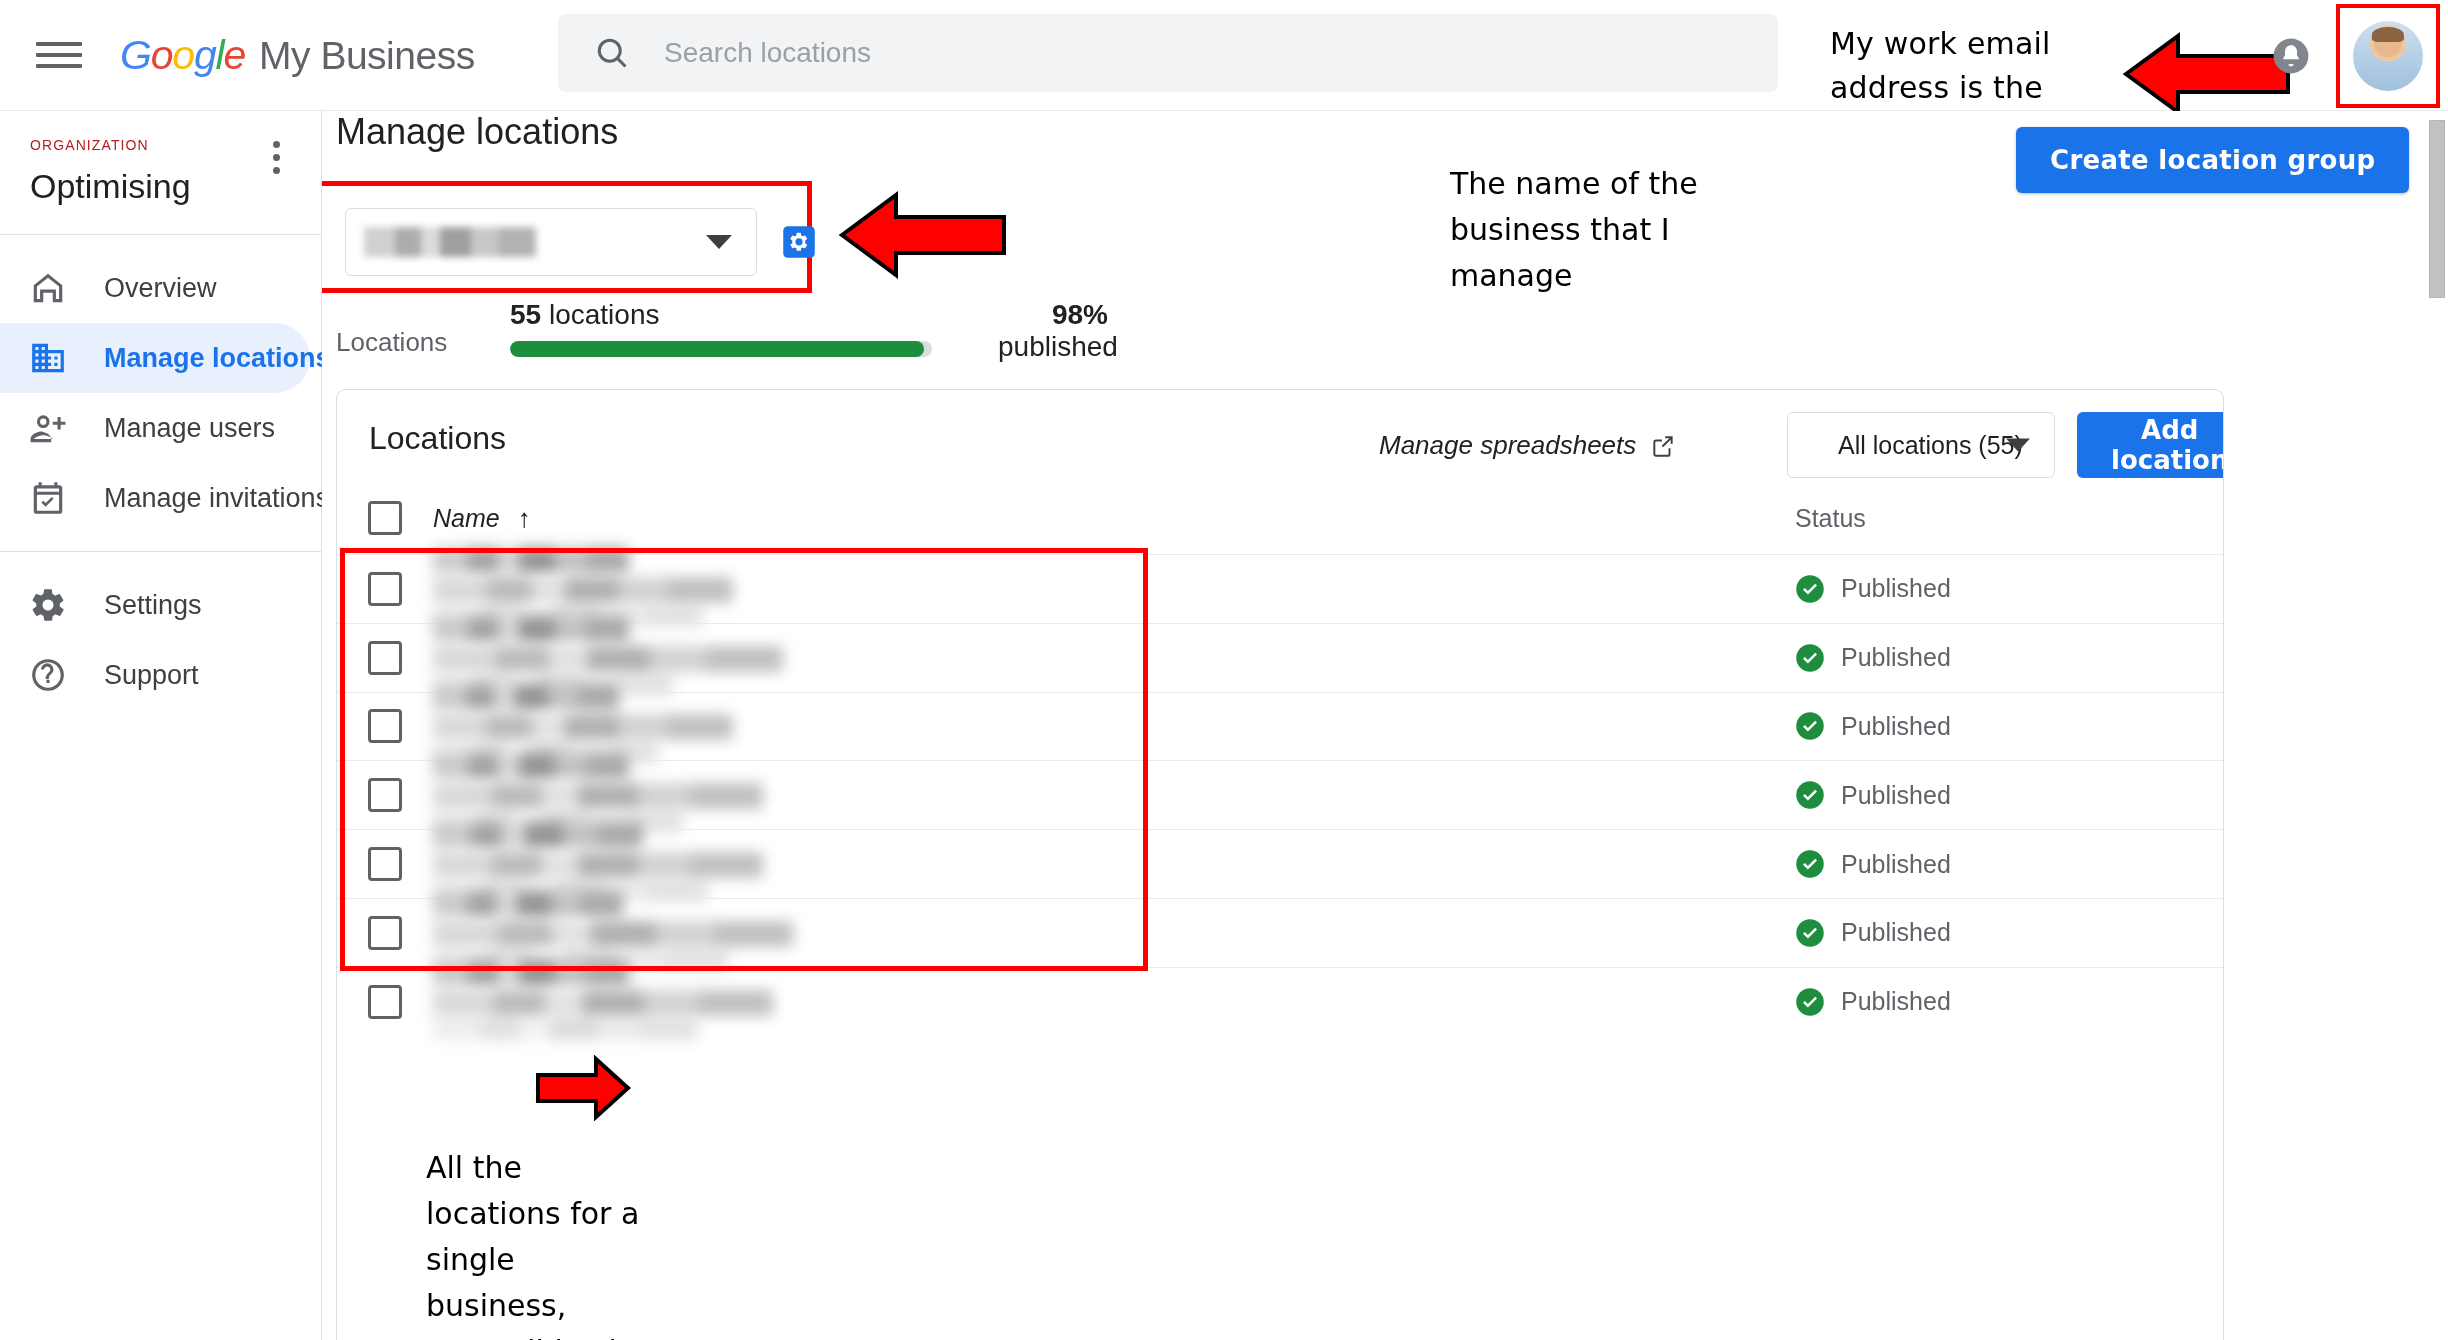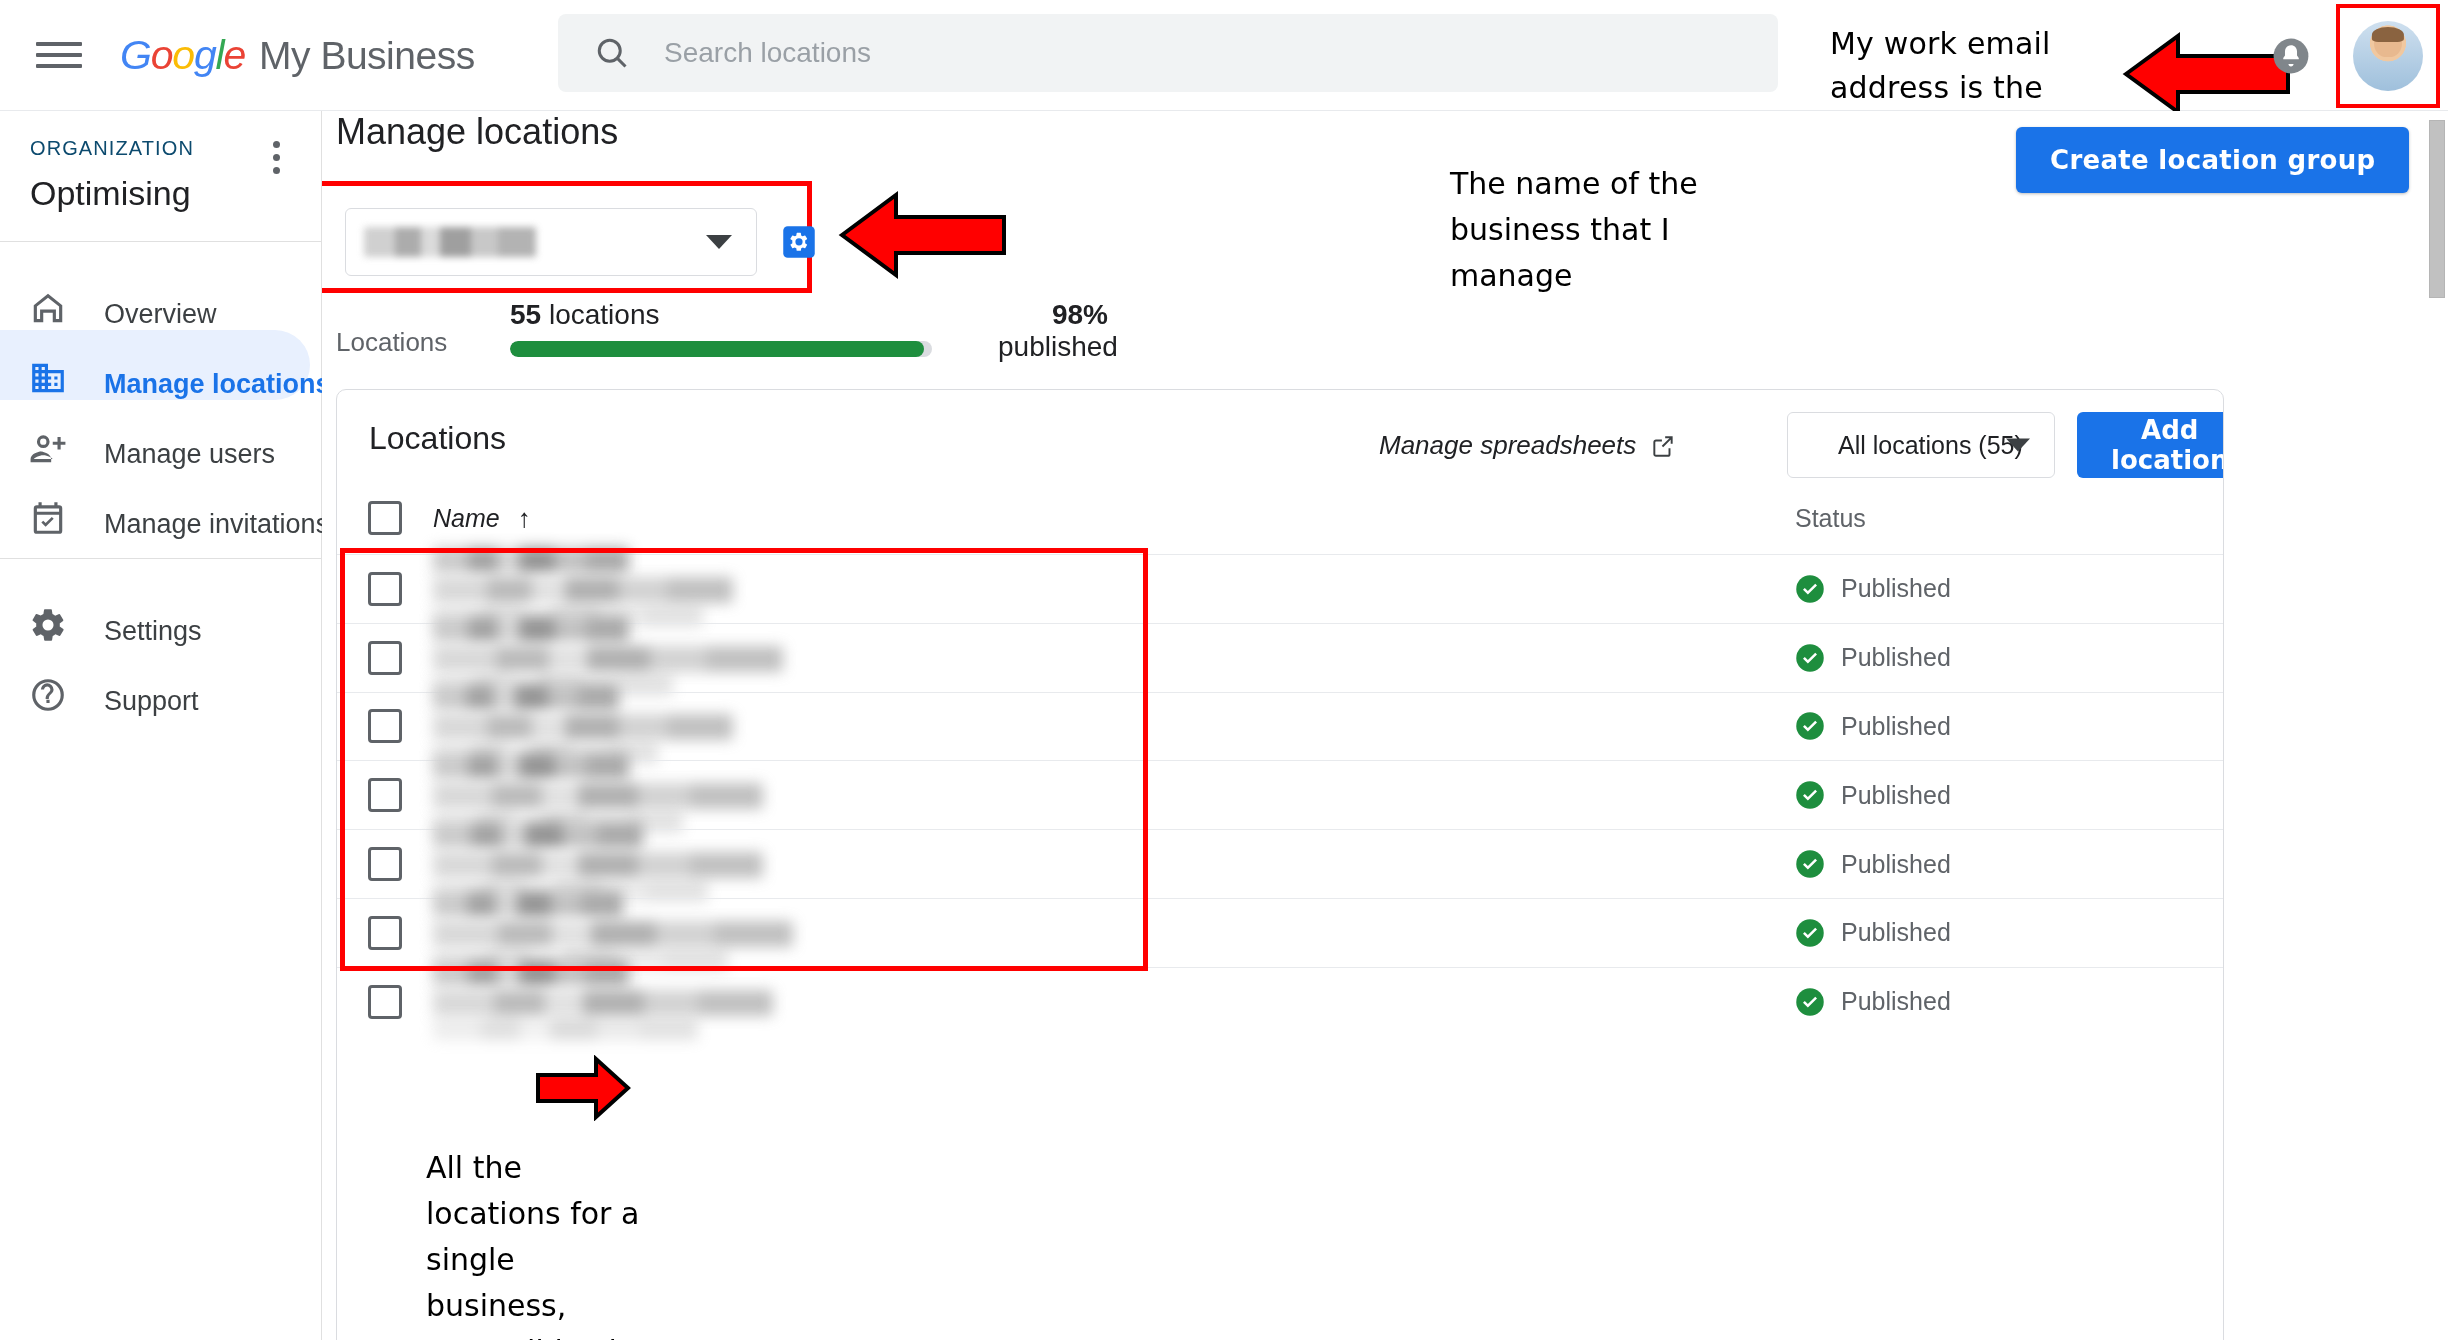--- a/index.html
+++ b/index.html
@@ -98,38 +98,38 @@
 
   
   #sidebar {
     position: absolute; left: 0; top: 111px;
     width: 322px; height: 1229px;
     background: #fff;
     border-right: 1px solid #e0e0e0;
   }
   #org-block { position: relative; padding: 26px 0 28px 30px; }
   .org-label {
-    font-size: 20px; color:#0c4a6e; letter-spacing: 1.1px;
+    font-size: 14px; color:#b91c1c; letter-spacing: 1.1px;
   }
   .org-name {
     font-size: 34px; color:#202124; margin-top: 14px; font-weight: 400;
   }
   #org-more {
     position: absolute; right: 40px; top: 30px;
     width: 10px; cursor: pointer;
   }
   #org-more i {
     display:block; width:7px; height:7px; border-radius:50%;
     background:#5f6368; margin: 0 auto 6px;
   }
   .sb-divider { height: 1px; background: #e0e0e0; margin: 0; }
 
   .nav-group { padding: 18px 0; }
   .nav-item {
-    display: flex; align-items: flex-end;
+    display: flex; align-items: center;
     height: 70px;
     padding-left: 26px;
     margin-right: 0;
     cursor: pointer;
     position: relative;
   }
   .nav-item .nav-icon {
     width: 44px; height: 44px; margin-right: 34px;
     display: flex; align-items: center; justify-content: center;
     flex: none;

